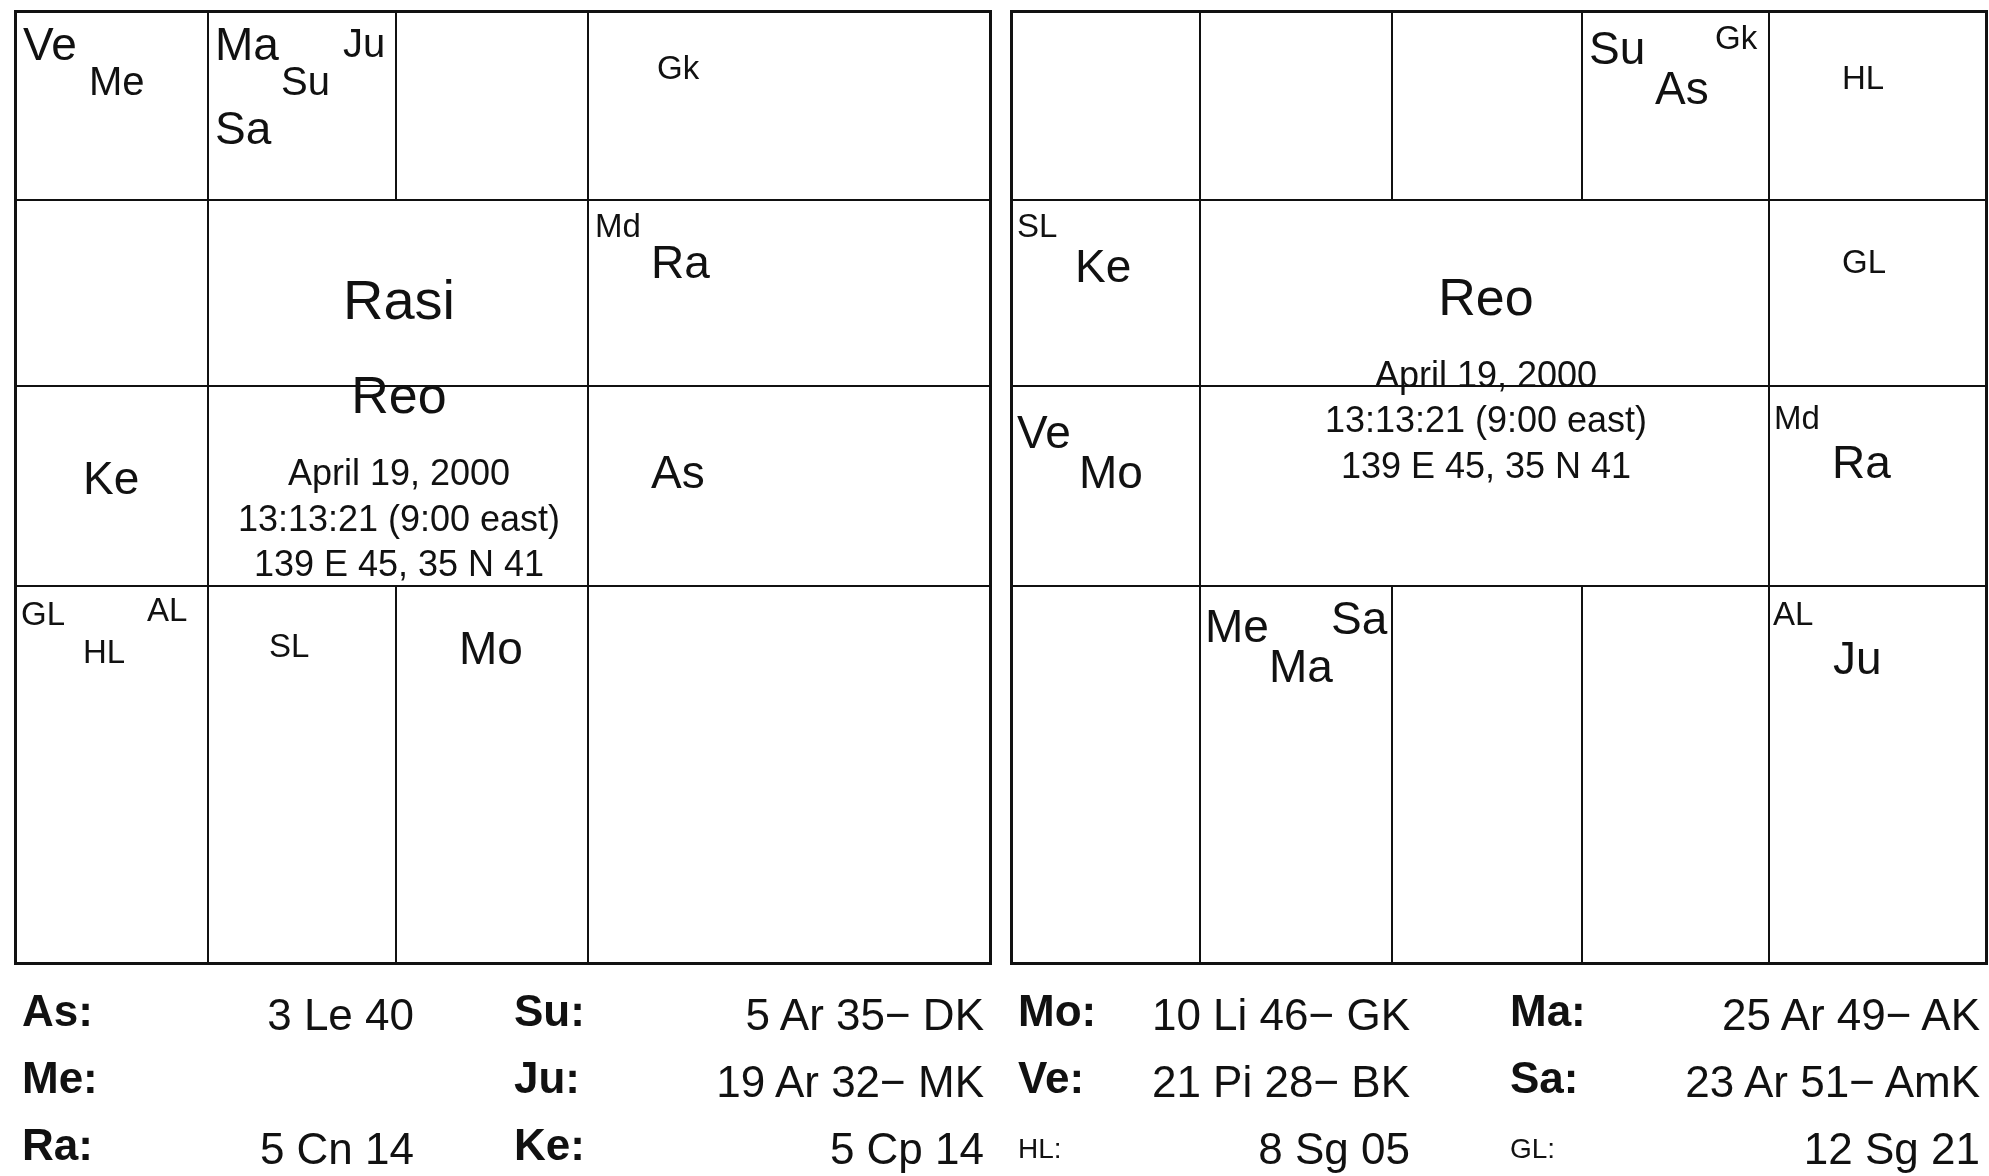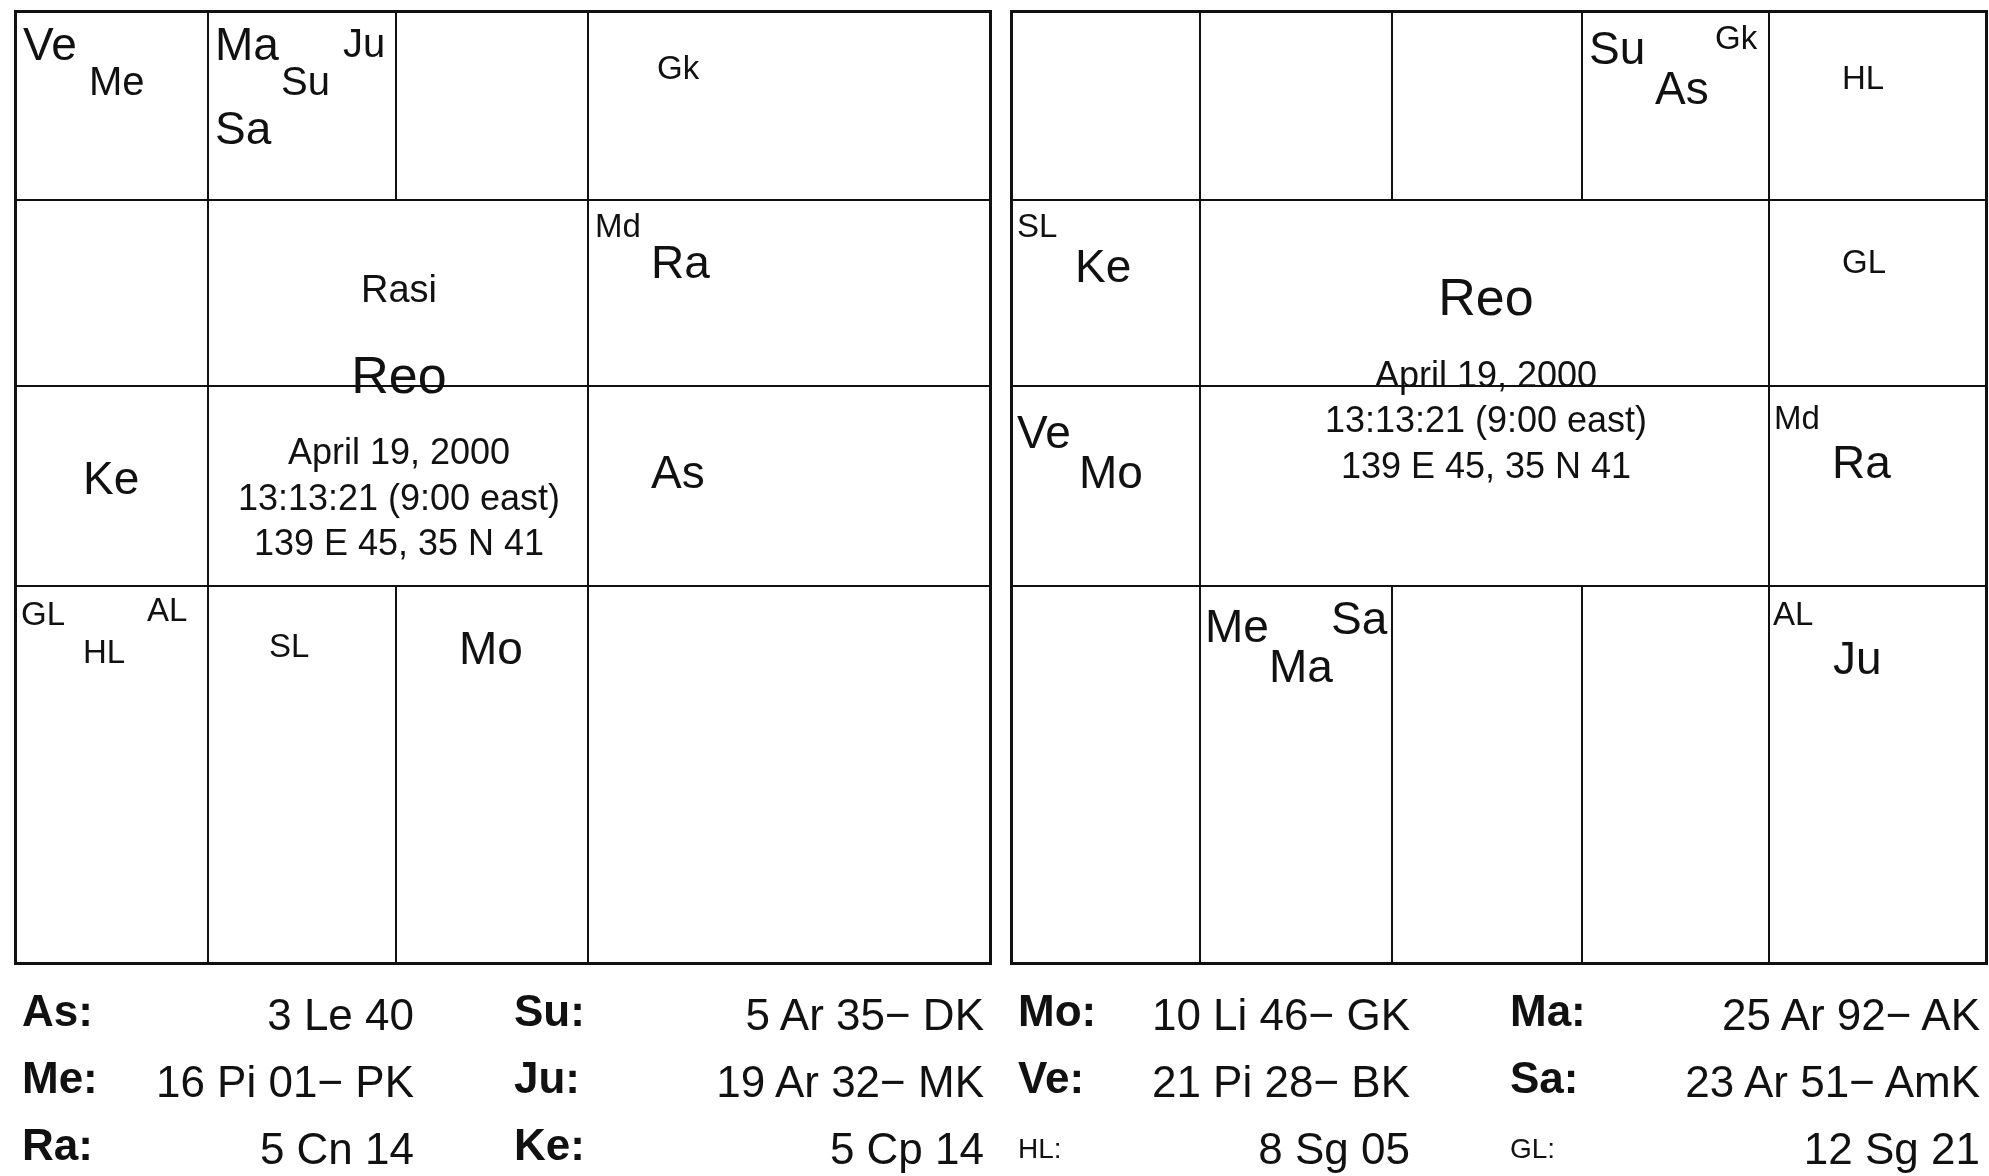--- a/index.html
+++ b/index.html
@@ -66,21 +66,21 @@
   .mid  { font-size: 40px; }
   .sml  { font-size: 33px; }
 
   
   .center-info {
     position: absolute;
     text-align: center;
     line-height: 1.15;
   }
   .center-title {
-    font-size: 38px;
+    font-size: 56px;
     margin-bottom: 34px;
   }
   .center-sub {
     font-size: 52px;
     margin-bottom: 26px;
   }
   .center-line {
     font-size: 36px;
     margin-bottom: 4px;
   }
@@ -260,38 +260,37 @@
 
     <div class="tblock left">
       <div class="trow">
         <span class="lbl c1-lbl">As:</span>
         <span class="val c1-val">3 Le 40</span>
         <span class="lbl c2-lbl">Su:</span>
         <span class="val c2-val">5 Ar 35− DK</span>
       </div>
       <div class="trow">
         <span class="lbl c1-lbl">Me:</span>
-        <span class="val c1-val">16 Pi 01− PK</span>
         <span class="lbl c2-lbl">Ju:</span>
         <span class="val c2-val">19 Ar 32− MK</span>
       </div>
       <div class="trow">
         <span class="lbl c1-lbl">Ra:</span>
         <span class="val c1-val">5 Cn 14</span>
         <span class="lbl c2-lbl">Ke:</span>
         <span class="val c2-val">5 Cp 14</span>
       </div>
     </div>
 
     <div class="tblock right">
       <div class="trow">
         <span class="lbl c1-lbl">Mo:</span>
         <span class="val c1-val">10 Li 46− GK</span>
         <span class="lbl c2-lbl">Ma:</span>
-        <span class="val c2-val">25 Ar 92− AK</span>
+        <span class="val c2-val">25 Ar 49− AK</span>
       </div>
       <div class="trow">
         <span class="lbl c1-lbl">Ve:</span>
         <span class="val c1-val">21 Pi 28− BK</span>
         <span class="lbl c2-lbl">Sa:</span>
         <span class="val c2-val">23 Ar 51− AmK</span>
       </div>
       <div class="trow">
         <span class="lbl small" style="left:8px;top:26px;">HL:</span>
         <span class="val c1-val">8 Sg 05</span>

